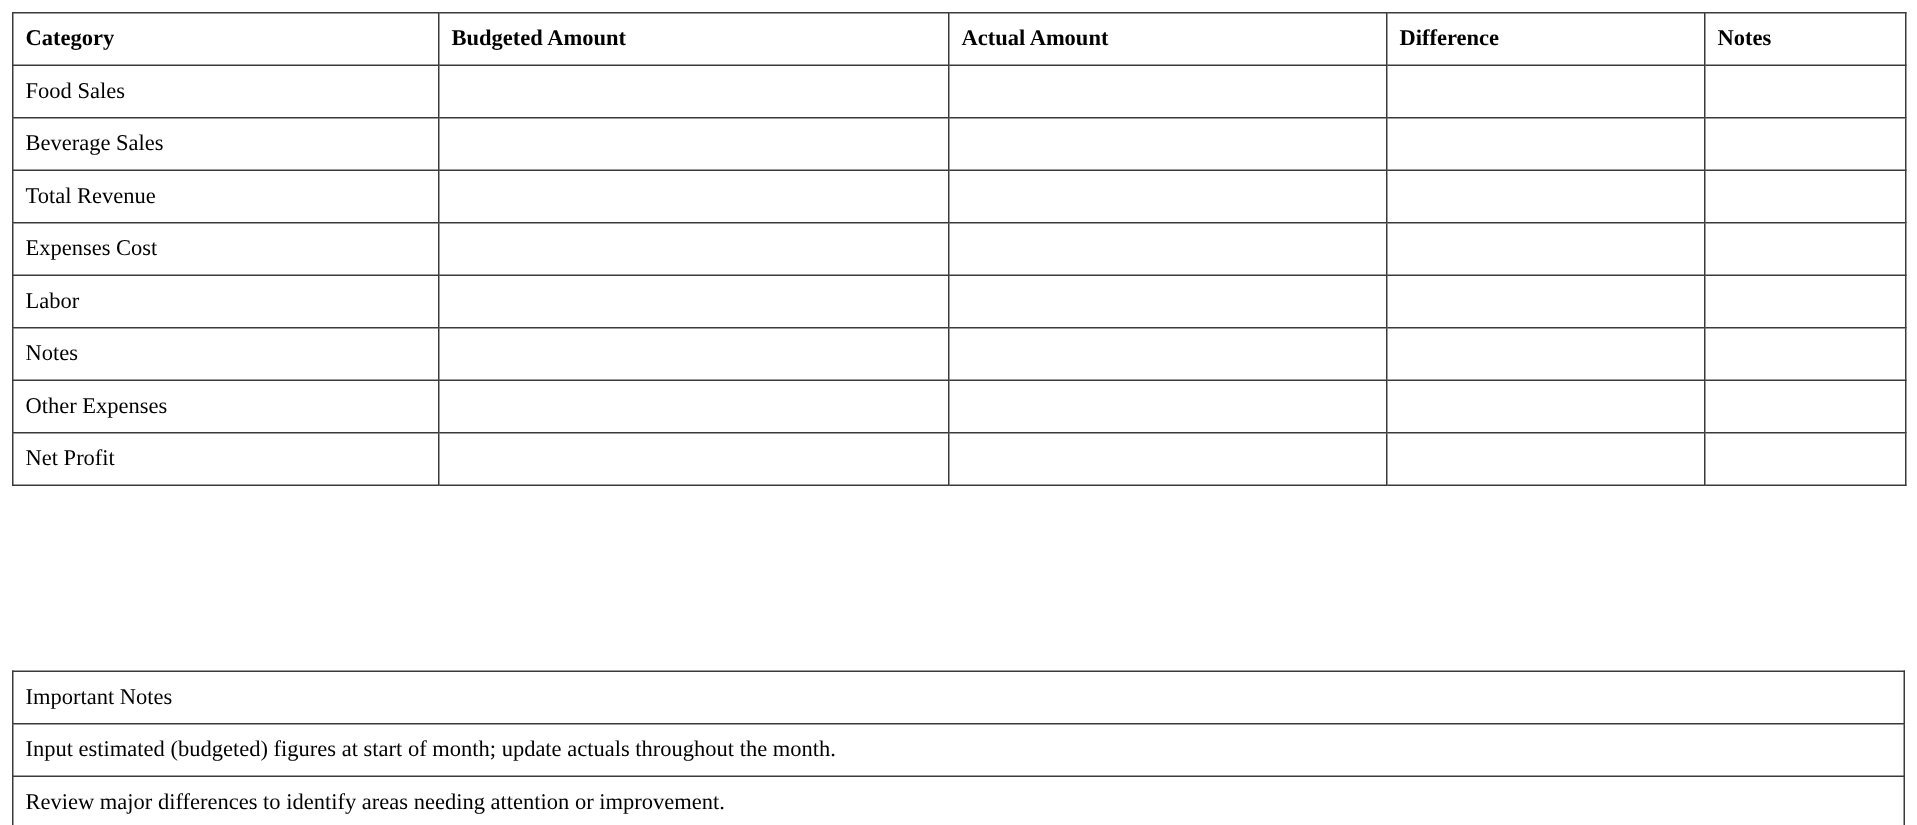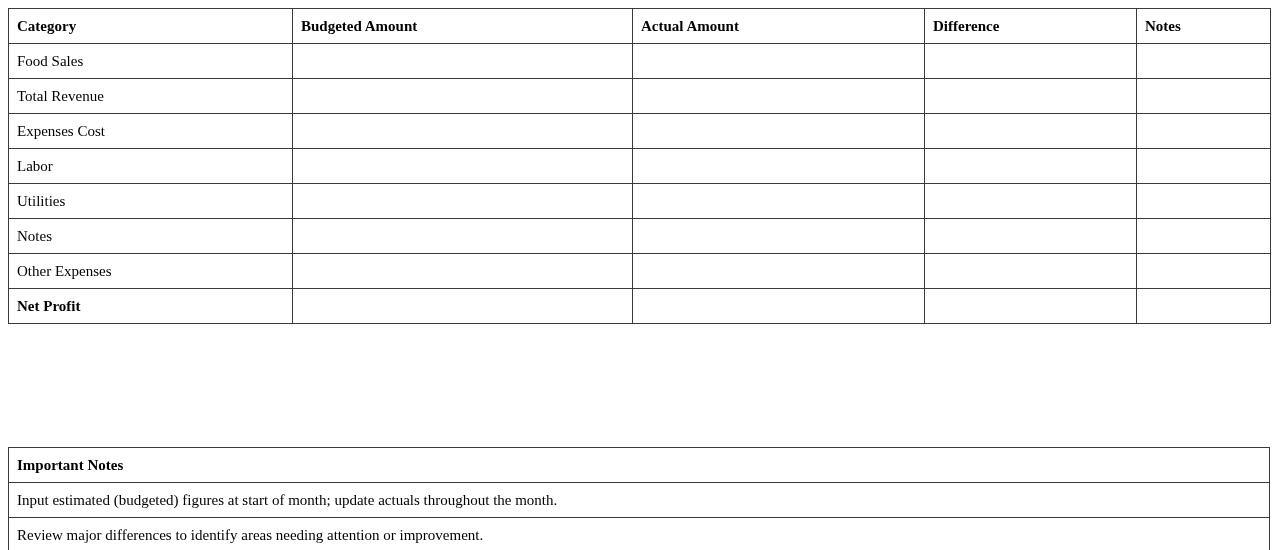--- a/index.html
+++ b/index.html
@@ -18,21 +18,21 @@
   td, th {
     border: 1px solid #3a3a3a;
     padding: 0 8px;
     height: 34px;
     text-align: left;
     vertical-align: middle;
     white-space: nowrap;
     overflow: hidden;
   }
   th { font-weight: bold; }
-  .bold { font-weight: bold; }
+  .bold { font-weight: normal; }
   #budget-table { top: 8px; }
   #notes-table { top: 447px; }
 </style>
 </head>
 <body>
 
 <table id="budget-table">
   <colgroup>
     <col style="width:284px">
     <col style="width:340px">
@@ -51,42 +51,42 @@
   </thead>
   <tbody id="budget-body">
       <tr>
         <td>Food Sales</td>
         <td></td>
         <td></td>
         <td></td>
         <td></td>
       </tr>
       <tr>
+        <td>Beverage Sales</td>
+        <td></td>
+        <td></td>
+        <td></td>
+        <td></td>
+      </tr>
+      <tr>
         <td>Total Revenue</td>
         <td></td>
         <td></td>
         <td></td>
         <td></td>
       </tr>
       <tr>
         <td>Expenses Cost</td>
         <td></td>
         <td></td>
         <td></td>
         <td></td>
       </tr>
       <tr>
         <td>Labor</td>
-        <td></td>
-        <td></td>
-        <td></td>
-        <td></td>
-      </tr>
-      <tr>
-        <td>Utilities</td>
         <td></td>
         <td></td>
         <td></td>
         <td></td>
       </tr>
       <tr>
         <td>Notes</td>
         <td></td>
         <td></td>
         <td></td>

